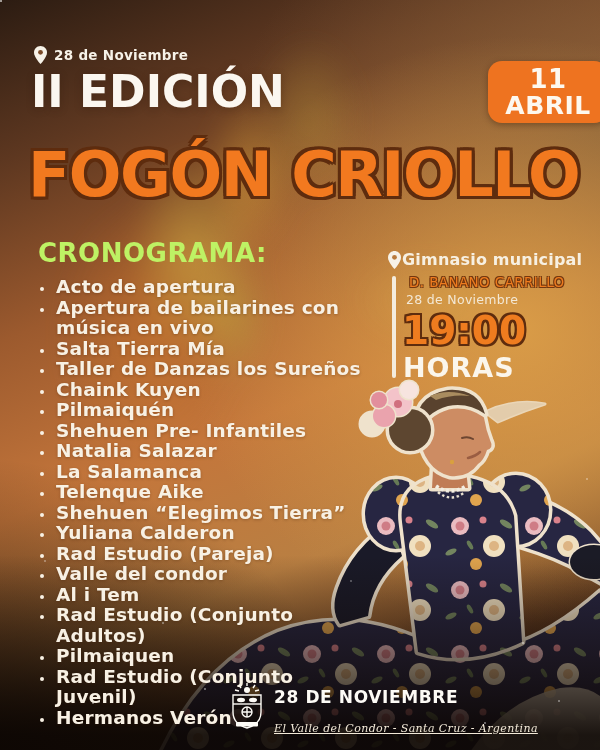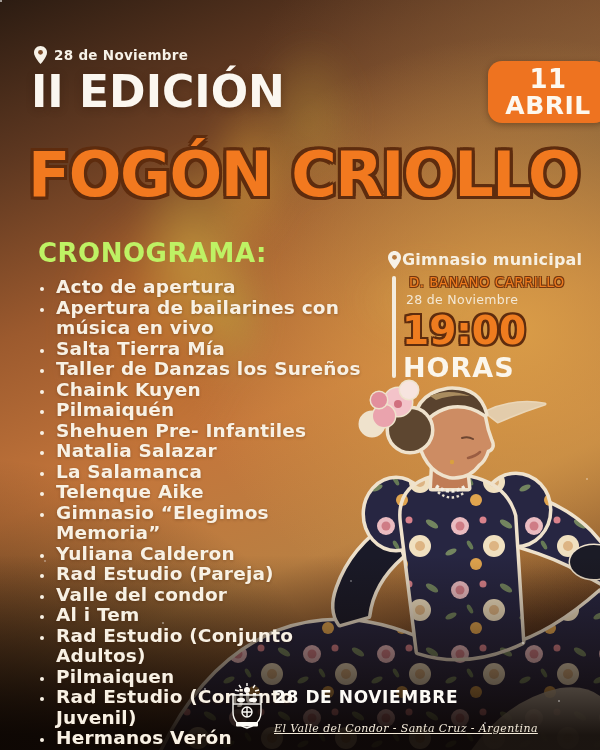--- a/index.html
+++ b/index.html
@@ -196,21 +196,21 @@
         <li>Acto de apertura</li>
         <li>Apertura de bailarines con música en vivo</li>
         <li>Salta Tierra Mía</li>
         <li>Taller de Danzas los Sureños</li>
         <li>Chaink Kuyen</li>
         <li>Pilmaiquén</li>
         <li>Shehuen Pre- Infantiles</li>
         <li>Natalia Salazar</li>
         <li>La Salamanca</li>
         <li>Telenque Aike</li>
-        <li>Gimnasio “Elegimos Memoria”</li>
+        <li>Shehuen “Elegimos Tierra”</li>
         <li>Yuliana Calderon</li>
         <li>Rad Estudio (Pareja)</li>
         <li>Valle del condor</li>
         <li>Al i Tem</li>
         <li>Rad Estudio (Conjunto Adultos)</li>
         <li>Pilmaiquen</li>
         <li>Rad Estudio (Conjunto Juvenil)</li>
         <li>Hermanos Verón</li>
       </ul>
   </div>

